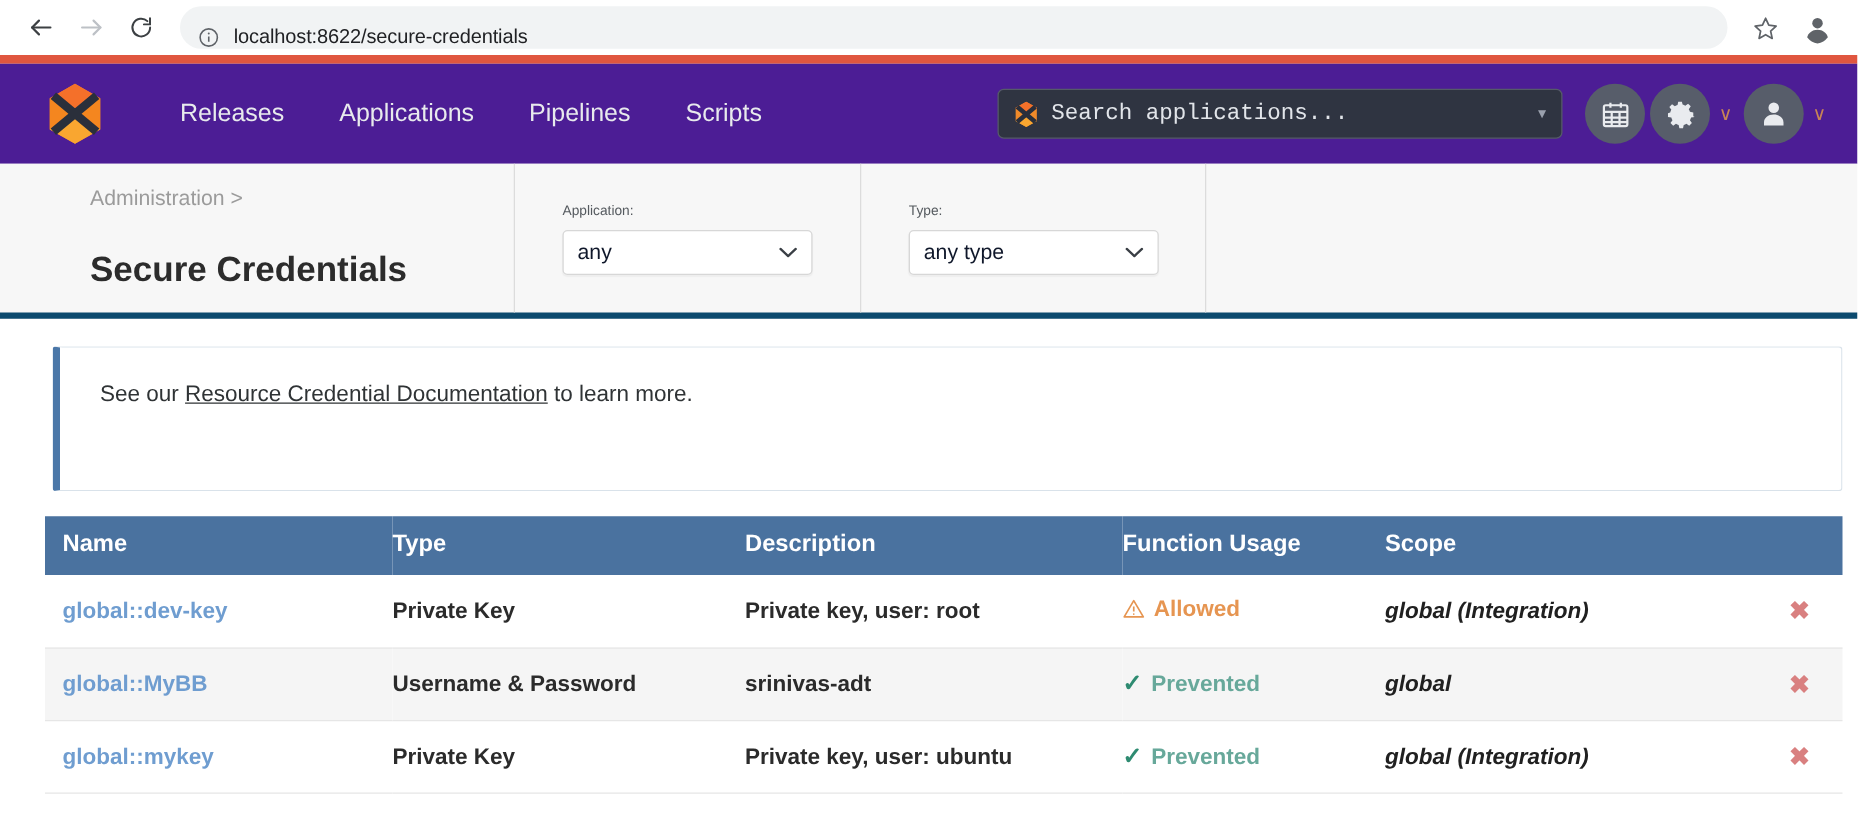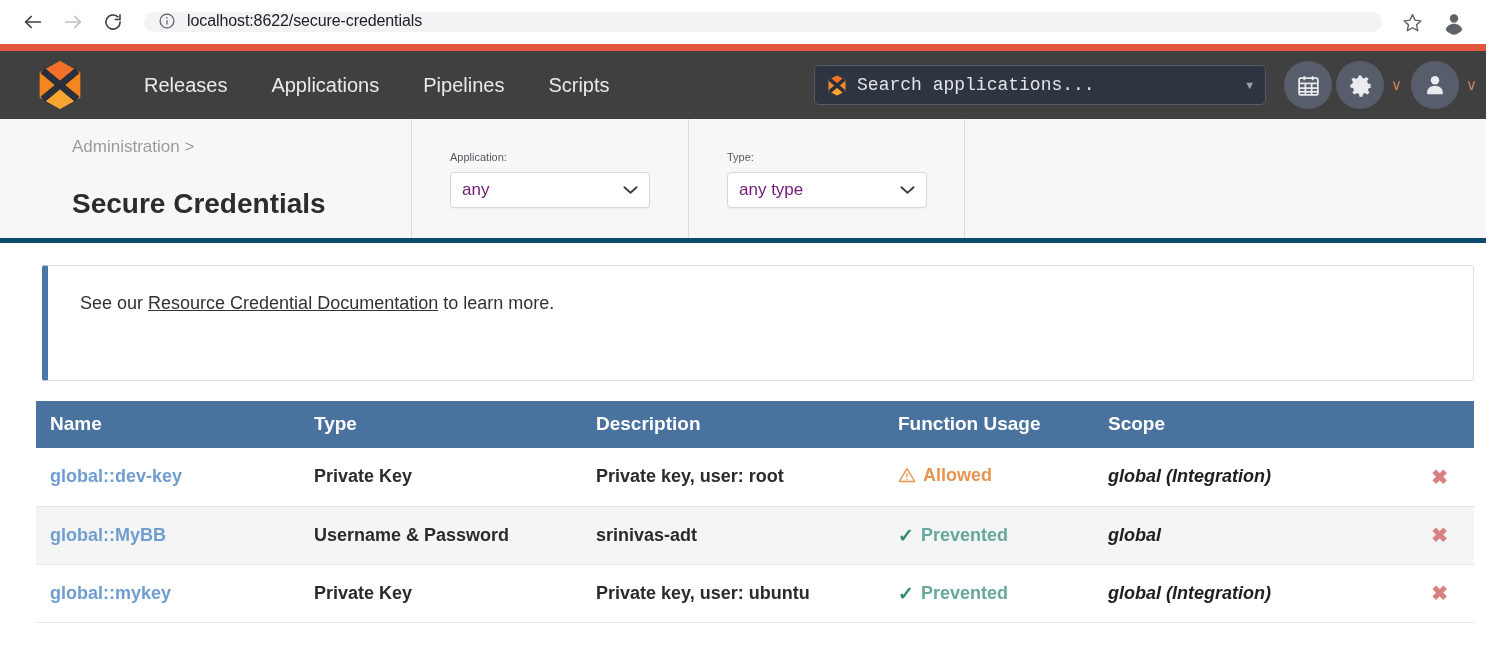--- a/index.html
+++ b/index.html
@@ -27,27 +27,27 @@
     color: #5f6368;
     flex: none;
   }
   .nav-btn.back   { color: #3c4043; }
   .nav-btn.fwd    { color: #bdc1c6; }
   .nav-btn.reload { color: #3c4043; }
   .nav-btn svg { display: block; }
 
   .omnibox {
     flex: 1 1 auto;
-    height: 20px;
+    height: 34px;
     margin-left: 8px;
     margin-right: 10px;
     background: #f1f3f4;
     border-radius: 18px;
     display: flex;
-    align-items: flex-start;
+    align-items: flex-end;
     padding: 0 14px;
     gap: 11px;
     min-width: 0;
   }
   .omnibox .info-ic { color: #5f6368; flex: none; display: flex; }
   .omnibox .url {
     font-size: 16px;
     color: #202124;
     white-space: nowrap;
     overflow: hidden;
@@ -55,25 +55,25 @@
     letter-spacing: -0.1px;
   }
   .star-btn { color: #5f6368; width: 28px; height: 28px; display:flex; align-items:center; justify-content:center; flex:none; }
   .profile-btn { color: #5f6368; width: 32px; height: 32px; display:flex; align-items:center; justify-content:center; flex:none; margin-left: 6px; }
 
   
   .accent-stripe { height: 7px; background: #e0563f; }
 
   
   .appnav {
-    height: 68px;
-    background: #404040;
+    height: 80px;
+    background: #4c1d95;
     display: flex;
     align-items: center;
-    padding: 0 4px 0 36px;
+    padding: 0 20px 0 36px;
   }
   .logo { width: 48px; height: 50px; flex: none; margin-right: 38px; }
   .navlinks { display: flex; align-items: center; gap: 0; }
   .navlinks a {
     color: #e8eaed;
     font-size: 20px;
     text-decoration: none;
     padding: 0 22px;
     white-space: nowrap;
   }
@@ -127,21 +127,21 @@
   .filtercell .flabel { font-size: 11px; color: #555a5f; margin-bottom: 9px; }
   .selectbox {
     width: 200px; height: 36px;
     background: #fff;
     border: 1px solid #d7d7d7;
     border-radius: 4px;
     display: flex; align-items: center;
     padding: 0 11px;
     box-shadow: 0 1px 1px rgba(0,0,0,.04);
   }
-  .selectbox .sv { flex: 1 1 auto; font-size: 17px; color: #701a75; }
+  .selectbox .sv { flex: 1 1 auto; font-size: 17px; color: #0f172a; }
   .selectbox .sc { color: #3a3f45; font-size: 13px; }
   .filter-right-border { border-right: 1px solid #dcdcdc; }
 
   
   .bannerwrap { padding: 22px 12px 0 42px; }
   .banner {
     border: 1px solid #d9e2ea;
     border-left: 6px solid #4a77a8;
     background: #ffffff;
     border-radius: 3px;

